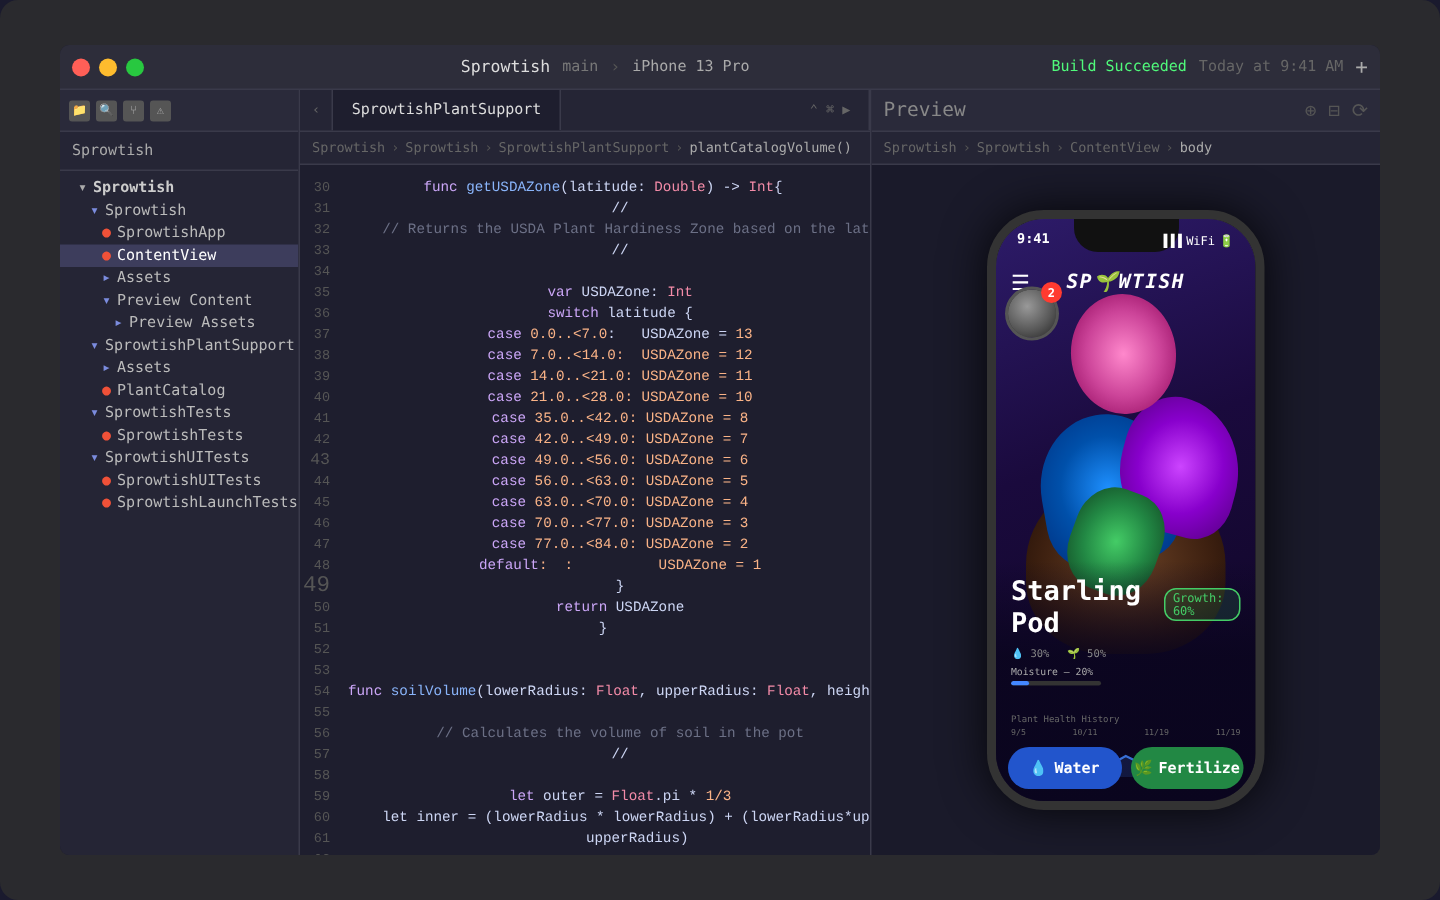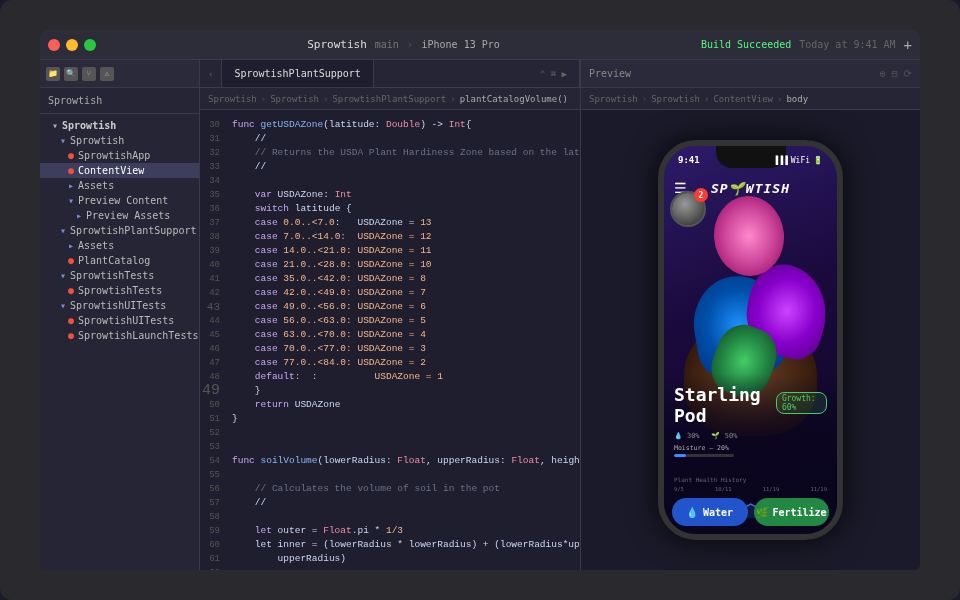--- a/index.html
+++ b/index.html
@@ -228,20 +228,21 @@
       flex-shrink: 0;
       font-size: 9px;
       line-height: 14px;
     }
 
     .code-content {
       flex: 1;
       padding: 8px 8px 8px 4px;
       overflow: hidden;
       color: #cdd6f4;
+      text-align: center;
     }
 
     .code-line {
       white-space: pre;
       line-height: 14px;
       min-height: 14px;
     }
 
     
     .right-panel {
@@ -254,21 +255,21 @@
       overflow: hidden;
     }
 
     .right-panel-toolbar {
       height: 28px;
       background: #2a2a3a;
       display: flex;
       align-items: center;
       padding: 0 8px;
       border-bottom: 1px solid #3a3a4a;
-      font-size: 10px;
+      font-size: 13px;
       color: #888;
       gap: 6px;
     }
 
     .right-panel-breadcrumb {
       height: 22px;
       background: #252535;
       display: flex;
       align-items: center;
       padding: 0 8px;

